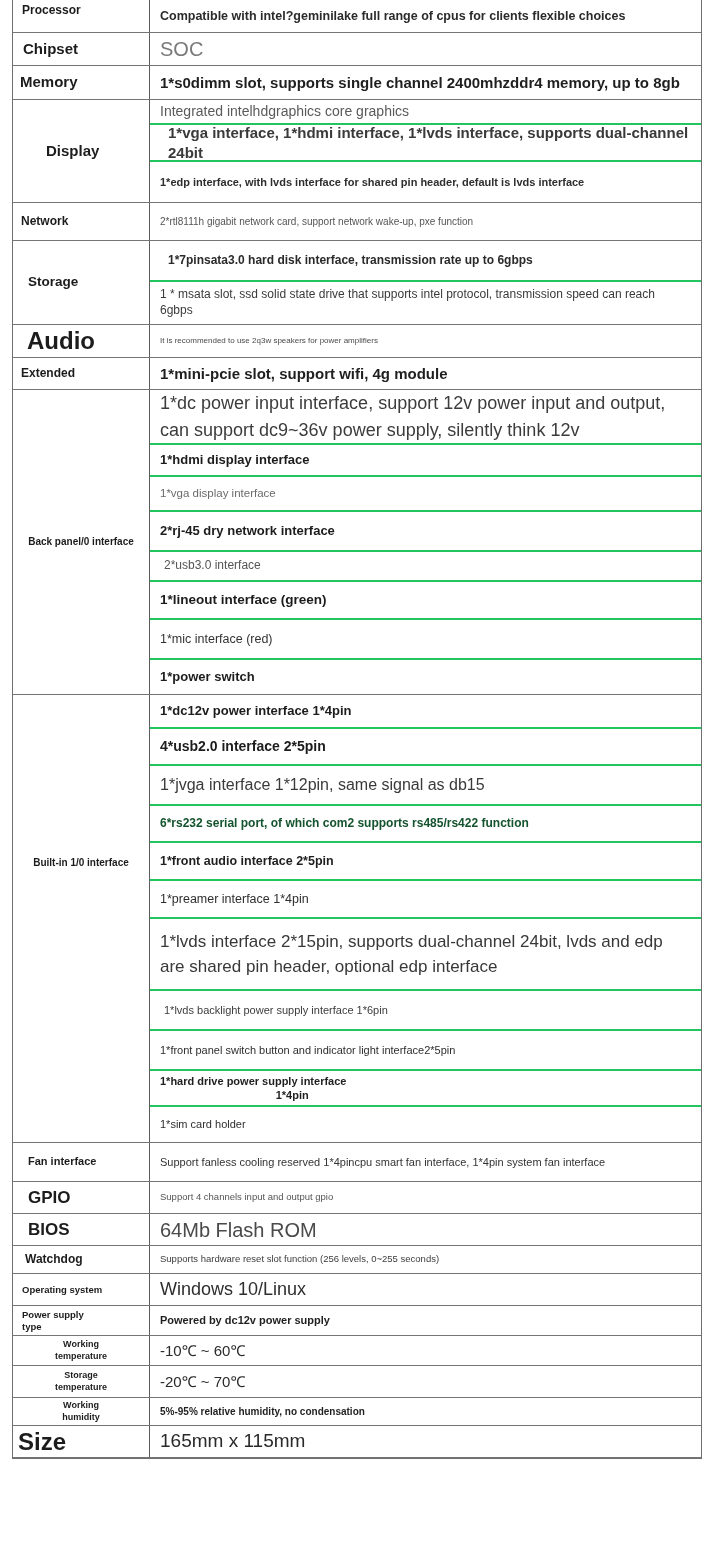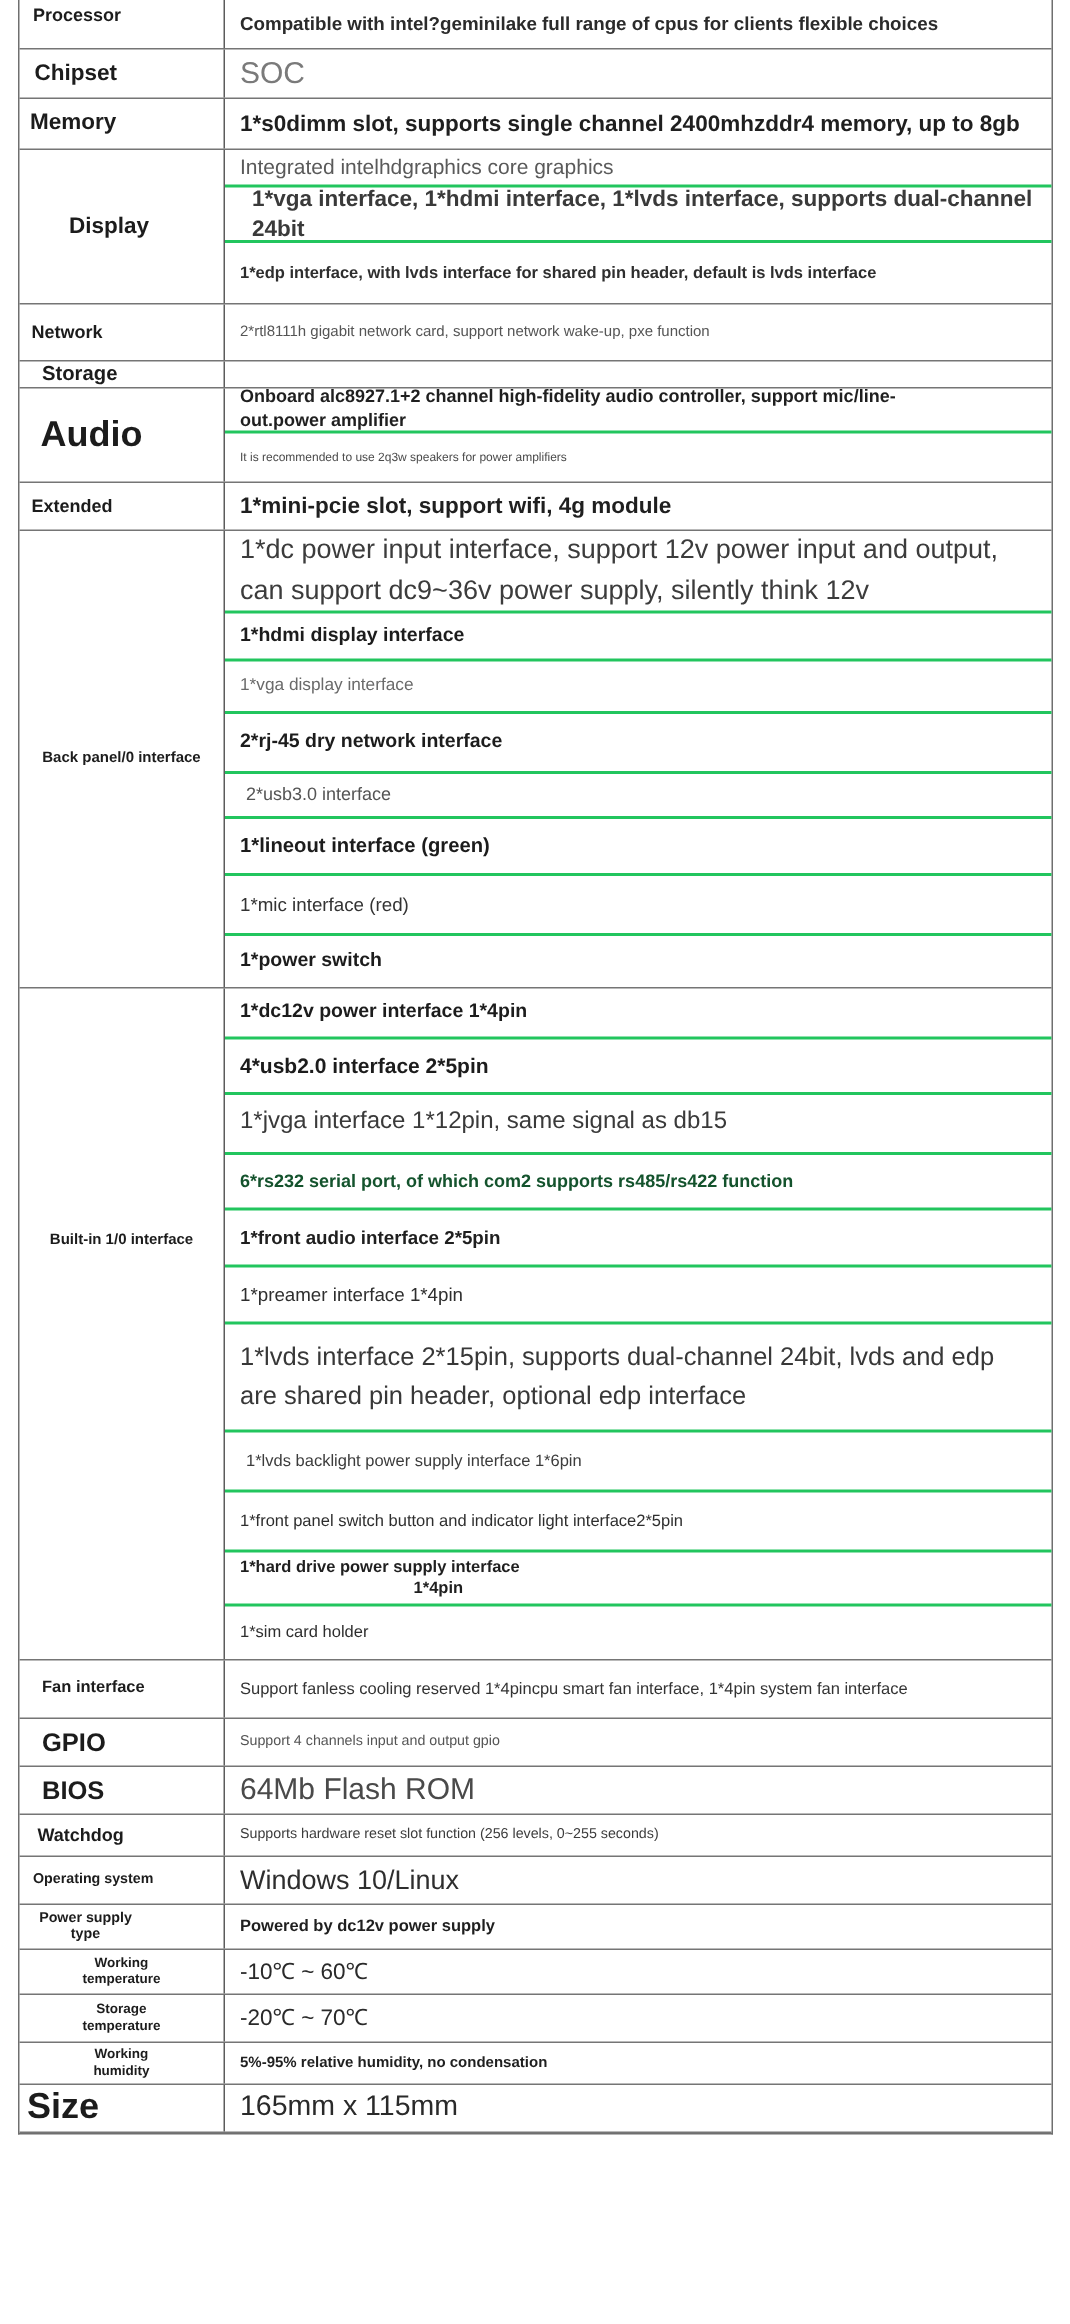--- a/index.html
+++ b/index.html
@@ -12,21 +12,21 @@
     position:absolute; left:12px; top:0; width:690px;
     border-left:1px solid #6f6f6f; border-right:1px solid #6f6f6f;
     border-bottom:1px solid #6f6f6f;
     display:flex; flex-direction:column; background:#fff;
   }
   .row { display:flex; border-bottom:1px solid #757575; }
   .row:last-child { border-bottom:1px solid #757575; }
   .lab {
     flex:0 0 137px; width:137px; border-right:1px solid #5c5c5c;
     display:flex; align-items:center; padding-left:9px;
-    font-weight:700; color:#1c1c1c; line-height:1.25;text-align:center;
+    font-weight:700; color:#1c1c1c; line-height:1.25;
   }
   .lab.center { justify-content:center; text-align:center; padding-left:0; }
   .vals { flex:1; display:flex; flex-direction:column; min-width:0; }
   .cell {
     display:flex; align-items:center; padding-left:10px; padding-right:12px;
     border-bottom:2px solid #22c55e; color:#333; line-height:1.3;
   }
   .vals .cell:last-child { border-bottom:none; }
 
   
@@ -150,26 +150,29 @@
 
   <div class="row r4">
     <div class="lab">Network</div>
     <div class="vals">
         <div class="cell c0">2*rtl8111h gigabit network card, support network wake-up, pxe function</div>
       </div>
   </div>
 
   <div class="row r5">
     <div class="lab">Storage</div>
+    <div class="vals">
+      <div class="cell c0">1*7pinsata3.0 hard disk interface, transmission rate up to 6gbps</div>
+      <div class="cell c1">1 * msata slot, ssd solid state drive that supports intel protocol, transmission speed can reach 6gbps</div>
+    </div>
   </div>
 
   <div class="row r6">
     <div class="lab">Audio</div>
     <div class="vals">
-      <div class="cell c0">Onboard alc8927.1+2 channel high-fidelity audio controller, support mic/line-out.power amplifier</div>
       <div class="cell c1">
           <span>It is recommended to use 2q3w speakers for power amplifiers</span>
         </div>
     </div>
   </div>
 
   <div class="row r7">
     <div class="lab">Extended</div>
     <div class="vals">
         <div class="cell c0">1*mini-pcie slot, support wifi, 4g module</div>

